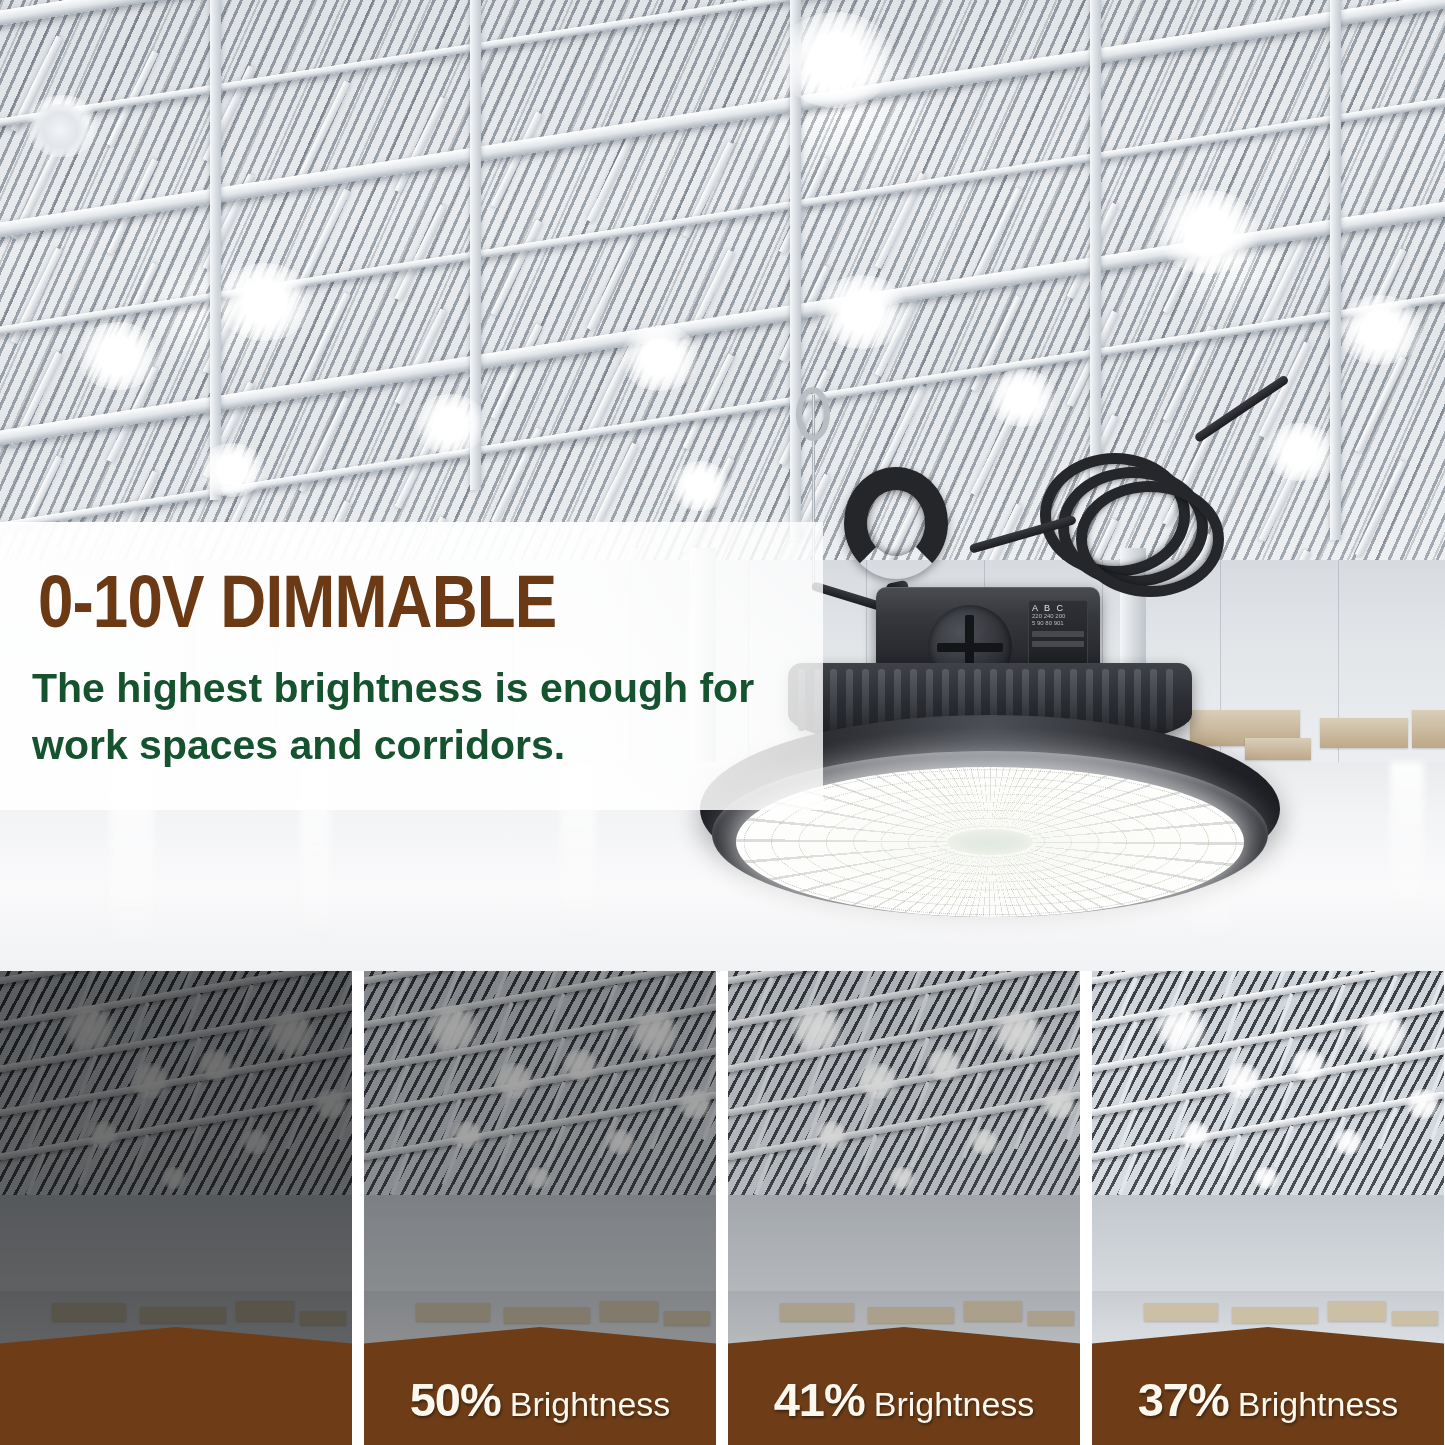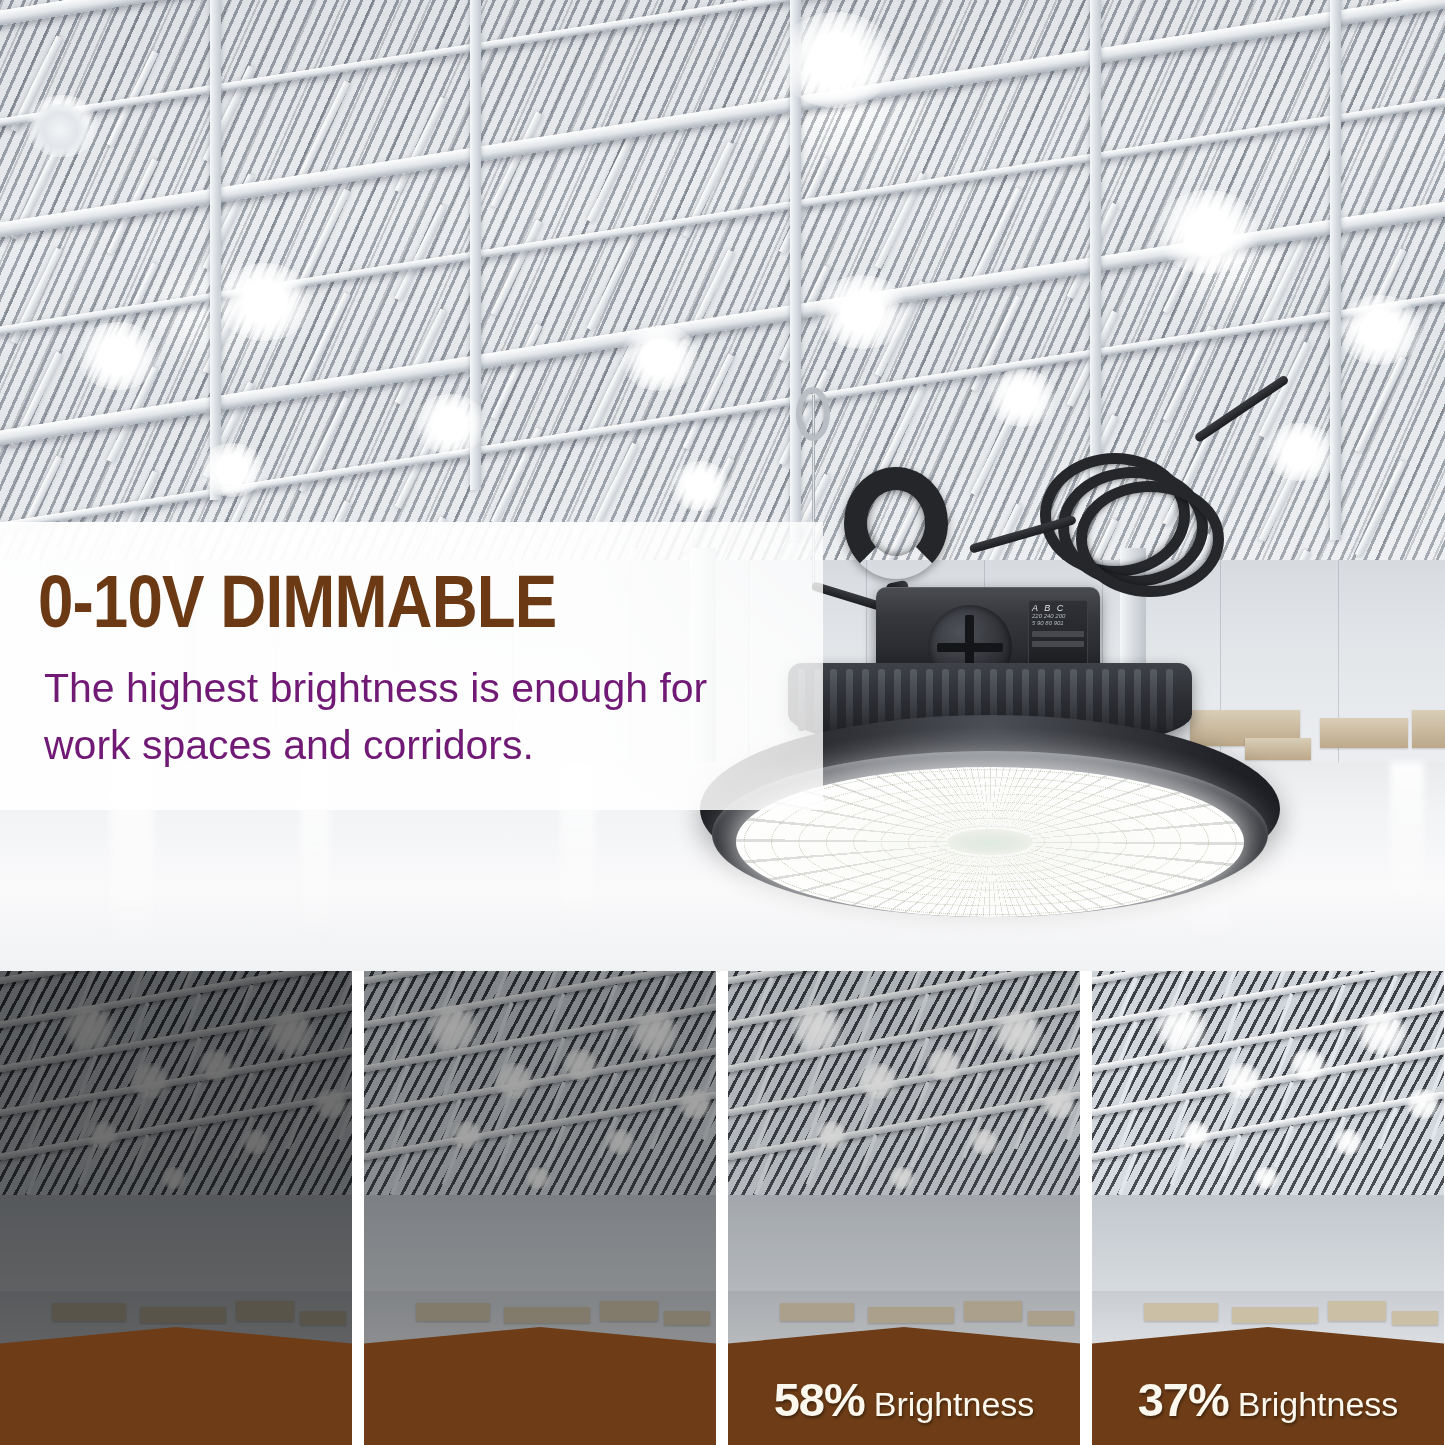--- a/index.html
+++ b/index.html
@@ -99,26 +99,26 @@
     background:linear-gradient(90deg, rgba(255,255,255,.96) 0%, rgba(255,255,255,.94) 72%, rgba(255,255,255,.80) 100%);
   }
   #headline {
     position:absolute; left:38px; top:559px;
     font-size:74px; font-weight:bold; color:#6B3A14;
     letter-spacing:-1px;
     transform:scaleX(.86); transform-origin:left center;
     white-space:nowrap;
   }
   #sub {
-    position:absolute; left:44px; top:660px; width:760px;
-    font-size:41px; line-height:1.38; color:#701a75; font-weight:normal;
-  }
-
-  
-  #product { position:absolute; left:640px; top:395px; width:700px; height:540px;font-style:italic; }
+    position:absolute; left:32px; top:660px; width:760px;
+    font-size:41px; line-height:1.38; color:#14532d; font-weight:bold;
+  }
+
+  
+  #product { position:absolute; left:640px; top:395px; width:700px; height:540px; }
 
   .cable-steel {
     position:absolute; width:3px;
     background:linear-gradient(90deg,#8e949c,#e9ecef 45%,#8e949c);
   }
   .carabiner {
     position:absolute; width:34px; height:54px; border:6px solid #b9bec5;
     border-radius:17px/27px;
     box-shadow:inset 0 0 3px rgba(0,0,0,.35);
   }
@@ -633,20 +633,23 @@
         <div class="tlamp" style="left:262px;top:40px;width:56px;height:44px"></div>
         <div class="tlamp" style="left:128px;top:92px;width:44px;height:36px"></div>
         <div class="tlamp" style="left:196px;top:78px;width:40px;height:32px"></div>
         <div class="tlamp" style="left:312px;top:118px;width:38px;height:30px"></div>
         <div class="tlamp" style="left:86px;top:150px;width:34px;height:28px"></div>
         <div class="tlamp" style="left:240px;top:158px;width:32px;height:26px"></div>
         <div class="tlamp" style="left:160px;top:196px;width:28px;height:22px"></div>
           <div class="shade" style="opacity:0.36"></div>
         </div>
         <div class="band"></div>
+        <div class="cap">
+          <span class="pct">50%</span><span class="lbl">Brightness</span>
+        </div>
       </div>
       <div class="panel" style="left:728px">
         <div class="ph">
           <div class="roof"></div>
           <div class="tbeam" style="left:-20px;top:10px;width:420px;transform:rotate(-10deg)"></div>
         <div class="tweb" style="left:42px;top:6.594266810244471px;height:44px;transform:rotate(22deg)"></div>
         <div class="tweb" style="left:94px;top:-2.5747361865957075px;height:44px;transform:rotate(22deg)"></div>
         <div class="tweb" style="left:146px;top:-11.743739183435885px;height:44px;transform:rotate(22deg)"></div>
         <div class="tweb" style="left:198px;top:-20.912742180276062px;height:44px;transform:rotate(22deg)"></div>
         <div class="tweb" style="left:250px;top:-30.081745177116247px;height:44px;transform:rotate(22deg)"></div>
@@ -694,21 +697,21 @@
         <div class="tlamp" style="left:128px;top:92px;width:44px;height:36px"></div>
         <div class="tlamp" style="left:196px;top:78px;width:40px;height:32px"></div>
         <div class="tlamp" style="left:312px;top:118px;width:38px;height:30px"></div>
         <div class="tlamp" style="left:86px;top:150px;width:34px;height:28px"></div>
         <div class="tlamp" style="left:240px;top:158px;width:32px;height:26px"></div>
         <div class="tlamp" style="left:160px;top:196px;width:28px;height:22px"></div>
           <div class="shade" style="opacity:0.16"></div>
         </div>
         <div class="band"></div>
         <div class="cap">
-          <span class="pct">58%</span><span class="lbl">Brightness</span>
+          <span class="pct">41%</span><span class="lbl">Brightness</span>
         </div>
       </div>
       <div class="panel" style="left:1092px">
         <div class="ph">
           <div class="roof"></div>
           <div class="tbeam" style="left:-20px;top:10px;width:420px;transform:rotate(-10deg)"></div>
         <div class="tweb" style="left:42px;top:6.594266810244471px;height:44px;transform:rotate(22deg)"></div>
         <div class="tweb" style="left:94px;top:-2.5747361865957075px;height:44px;transform:rotate(22deg)"></div>
         <div class="tweb" style="left:146px;top:-11.743739183435885px;height:44px;transform:rotate(22deg)"></div>
         <div class="tweb" style="left:198px;top:-20.912742180276062px;height:44px;transform:rotate(22deg)"></div>

